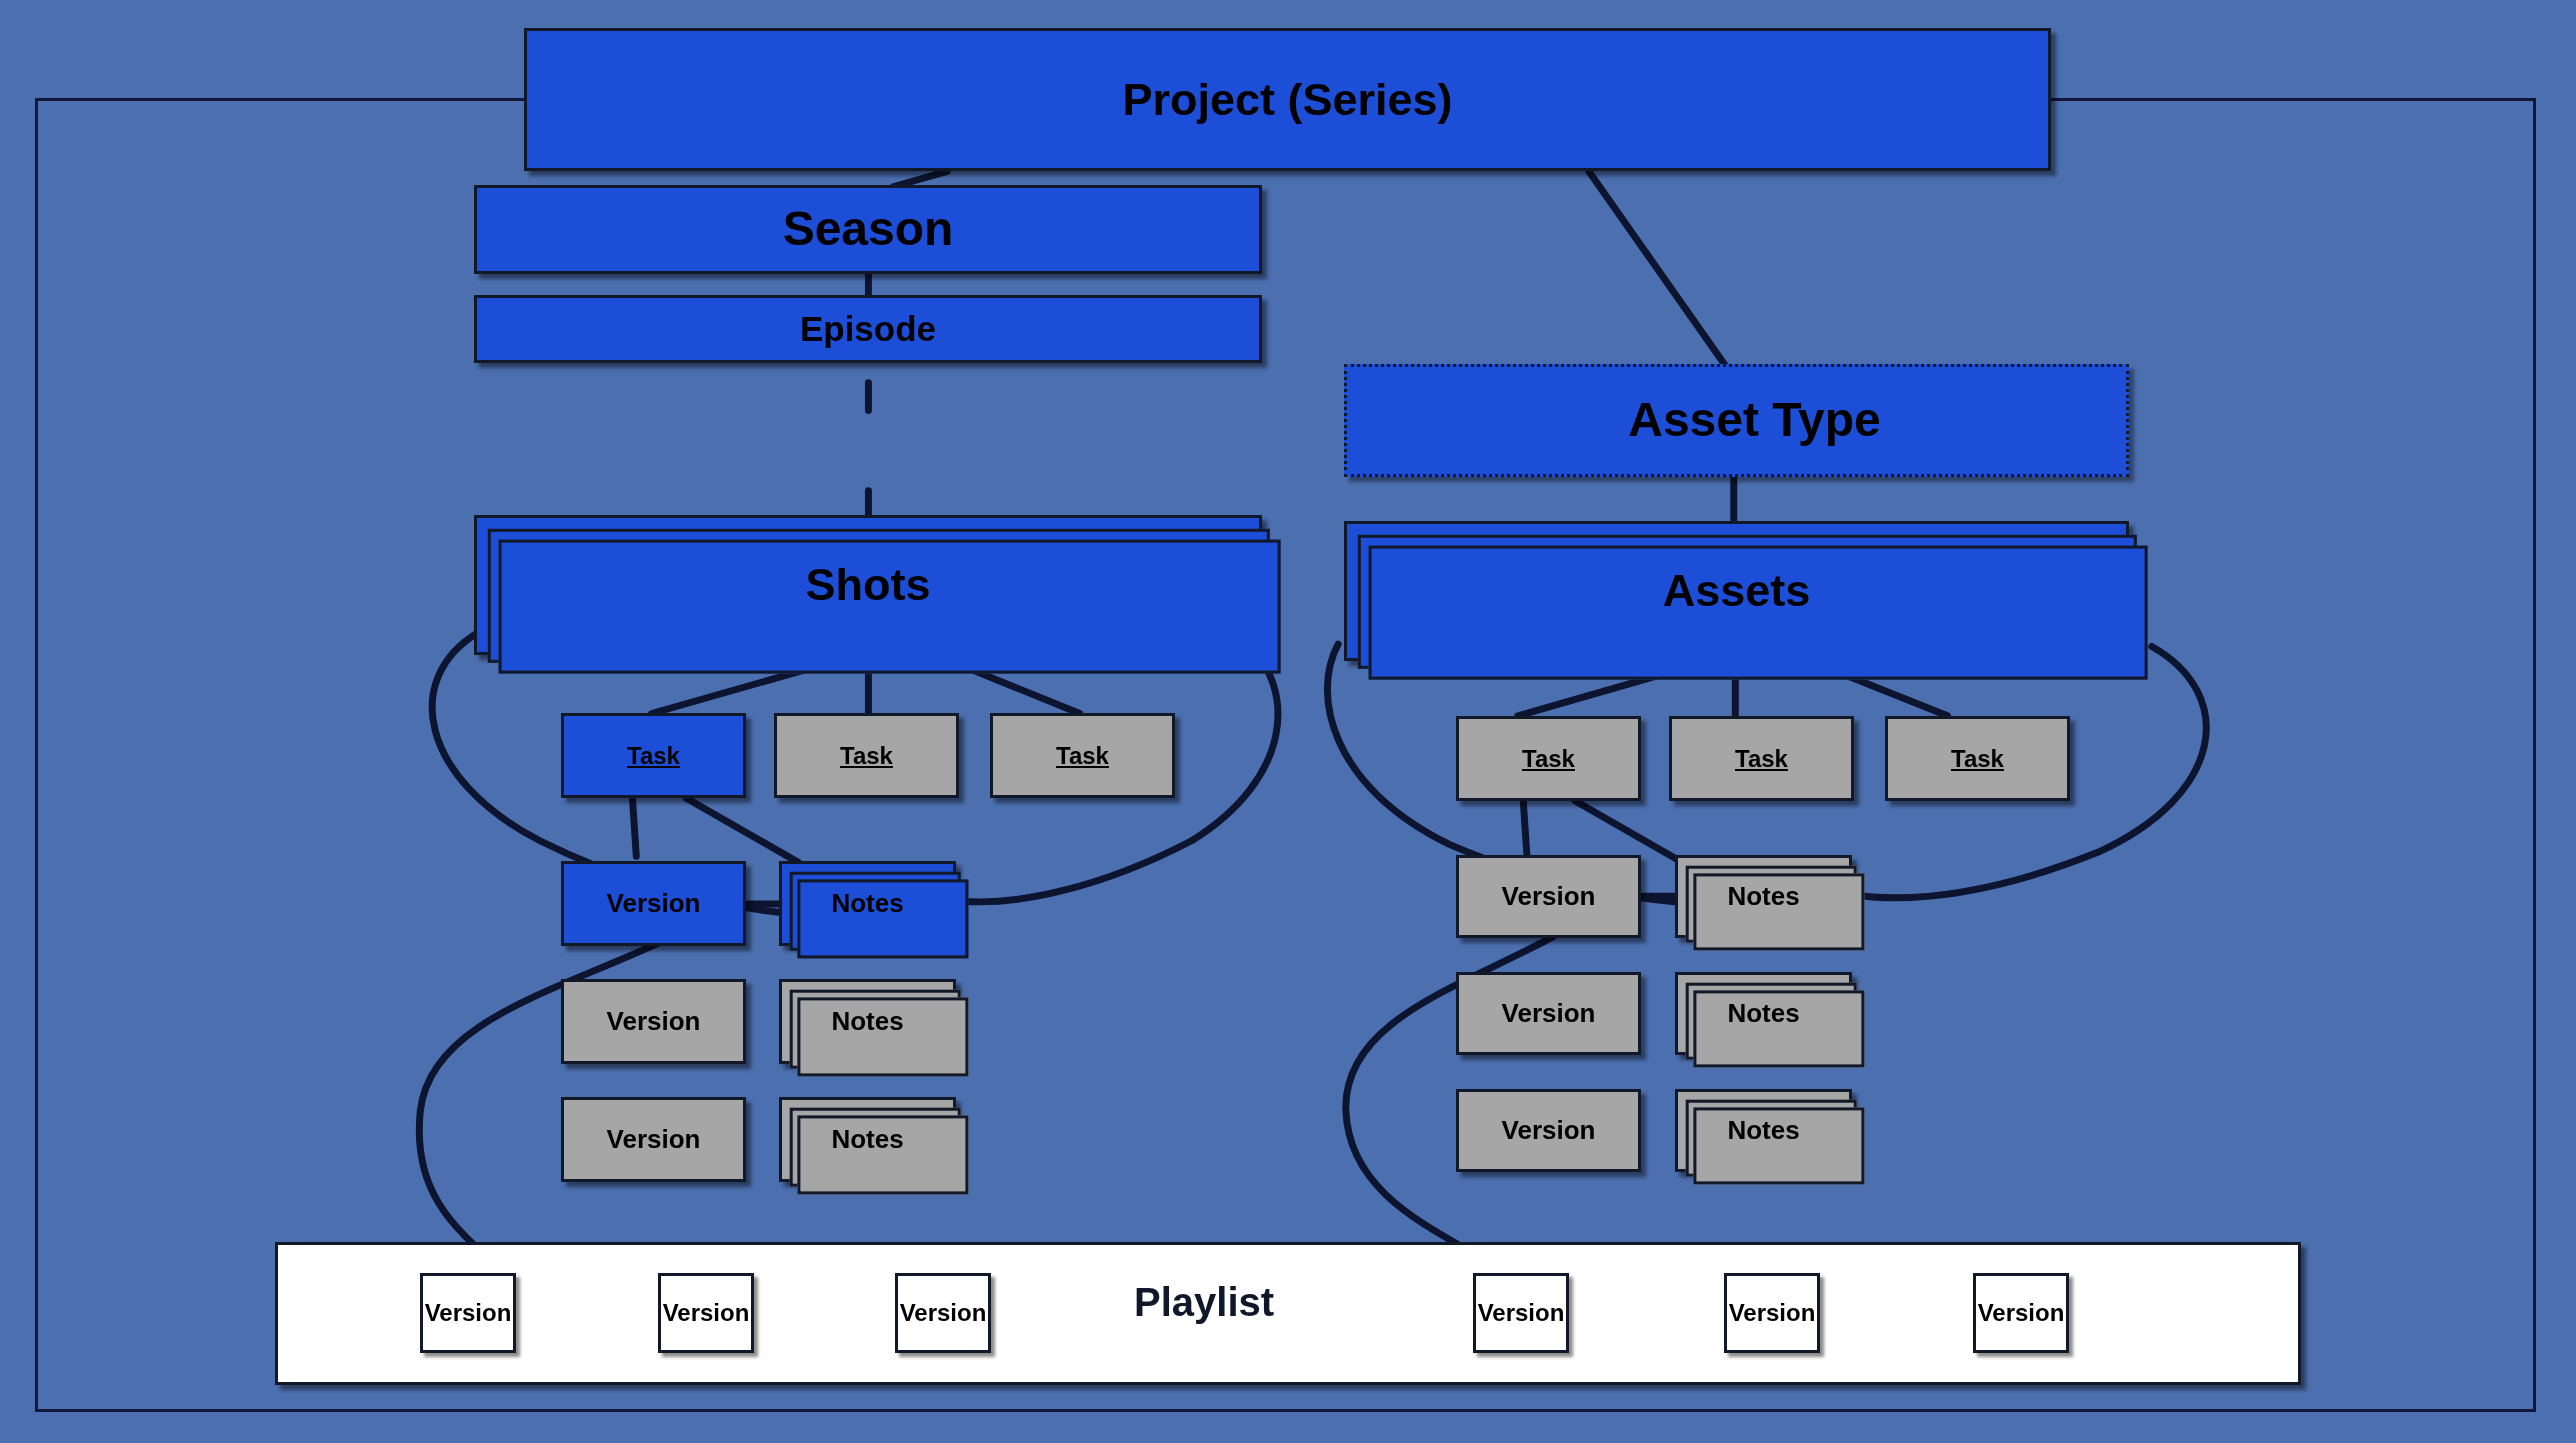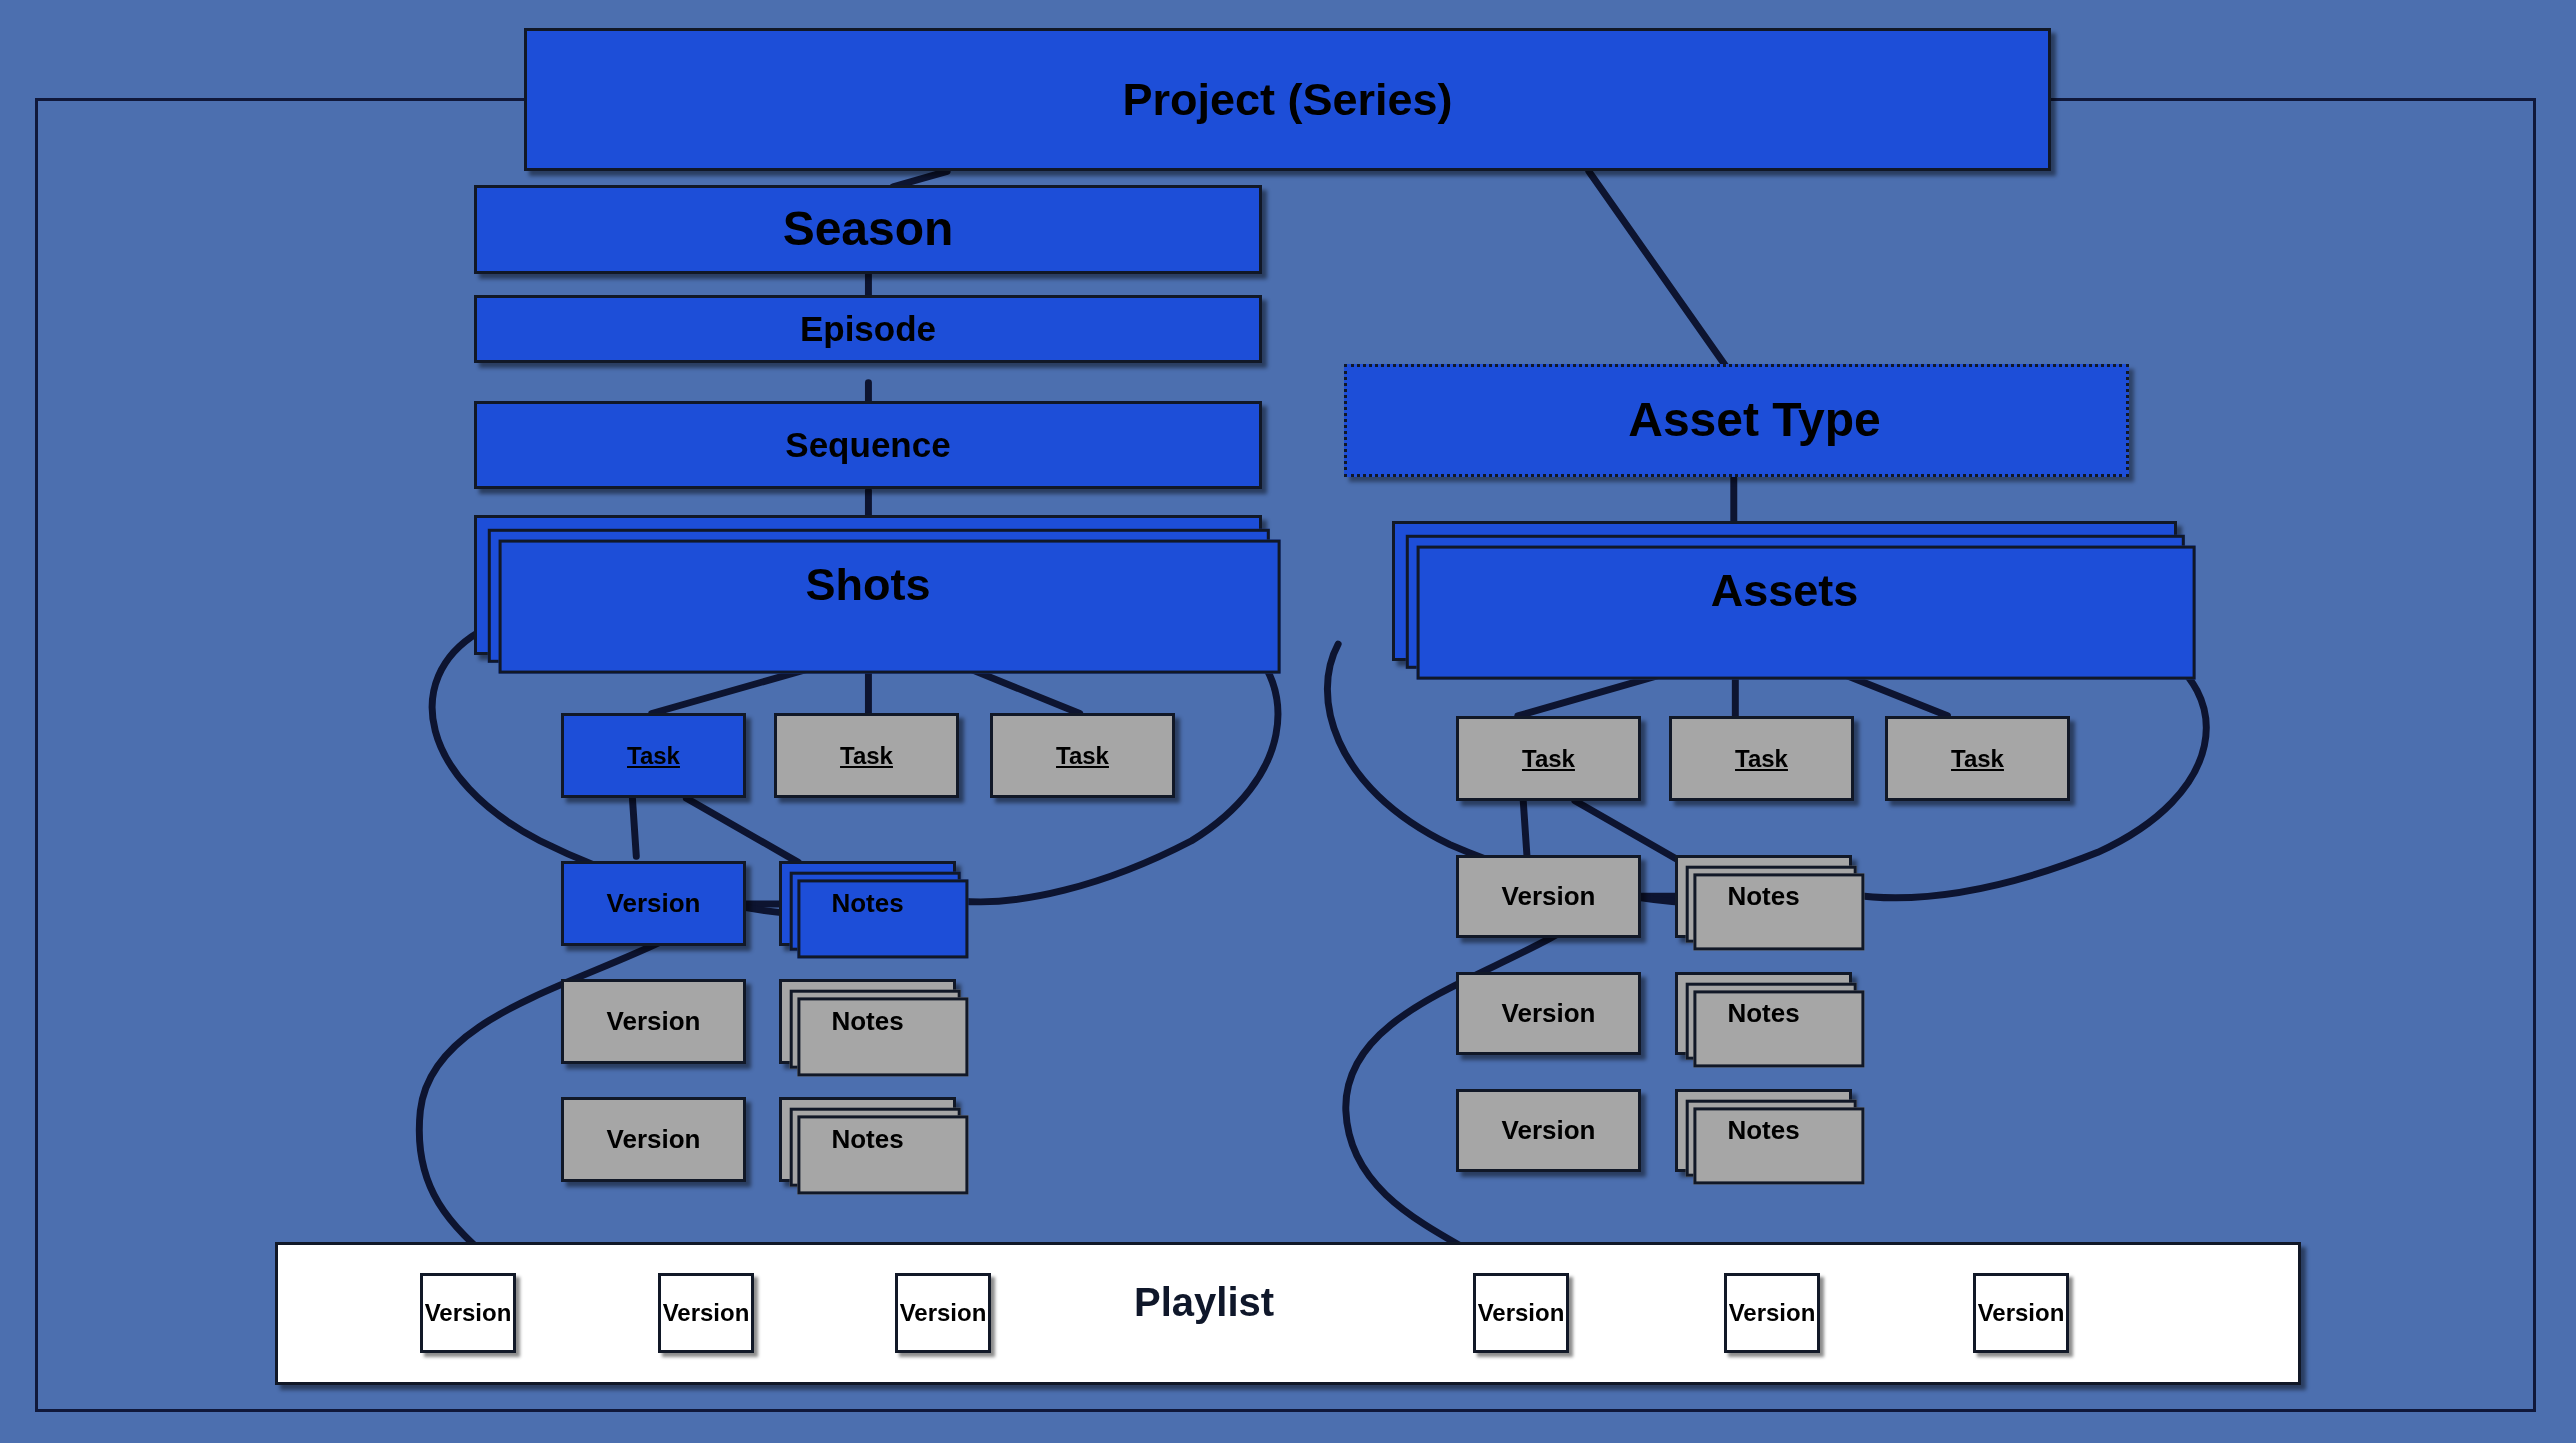--- a/index.html
+++ b/index.html
@@ -172,27 +172,26 @@
       <path d="M2075,1175 C 1960,1265 1740,1300 1745,1440 C 1750,1560 1880,1600 1960,1655"></path>
     </g>
   </svg>
 
   <div class="node f-xxl" style="left:524px; top:28px; width:1527px; height:143px;">Project (Series)</div>
 
   <div class="node f-xl" style="left:474px; top:185px; width:788px; height:89px;">Season</div>
 
   <div class="node f-lg" style="left:474px; top:295px; width:788px; height:68px;">Episode</div>
 
-  <div class="node f-lg" style="left:474px; top:401px; width:788px; height:88px;">Sequence</div>
 
   <div class="node stacked f-xxl" style="left:474px; top:515px; width:788px; height:140px;">Shots</div>
 
   <div class="node dotted f-xl" style="left:1344px; top:364px; width:785px; height:113px;padding-left:36px;">Asset Type</div>
 
-  <div class="node stacked f-xxl" style="left:1344px; top:521px; width:785px; height:140px;margin-left:48px;">Assets</div>
+  <div class="node stacked f-xxl" style="left:1344px; top:521px; width:785px; height:140px;">Assets</div>
 
   <div class="node f-md" style="left:561px; top:713px; width:185px; height:85px;">Task</div>
   <div class="node gray f-md" style="left:774px; top:713px; width:185px; height:85px;">Task</div>
   <div class="node gray f-md" style="left:990px; top:713px; width:185px; height:85px;">Task</div>
 
   <div class="node f-sm" style="left:561px; top:861px; width:185px; height:85px;">Version</div>
   <div class="node gray f-sm" style="left:561px; top:979px; width:185px; height:85px;">Version</div>
   <div class="node gray f-sm" style="left:561px; top:1097px; width:185px; height:85px;">Version</div>
 
   <div class="node stacked-sm f-sm" style="left:779px; top:861px; width:177px; height:85px;">Notes</div>

